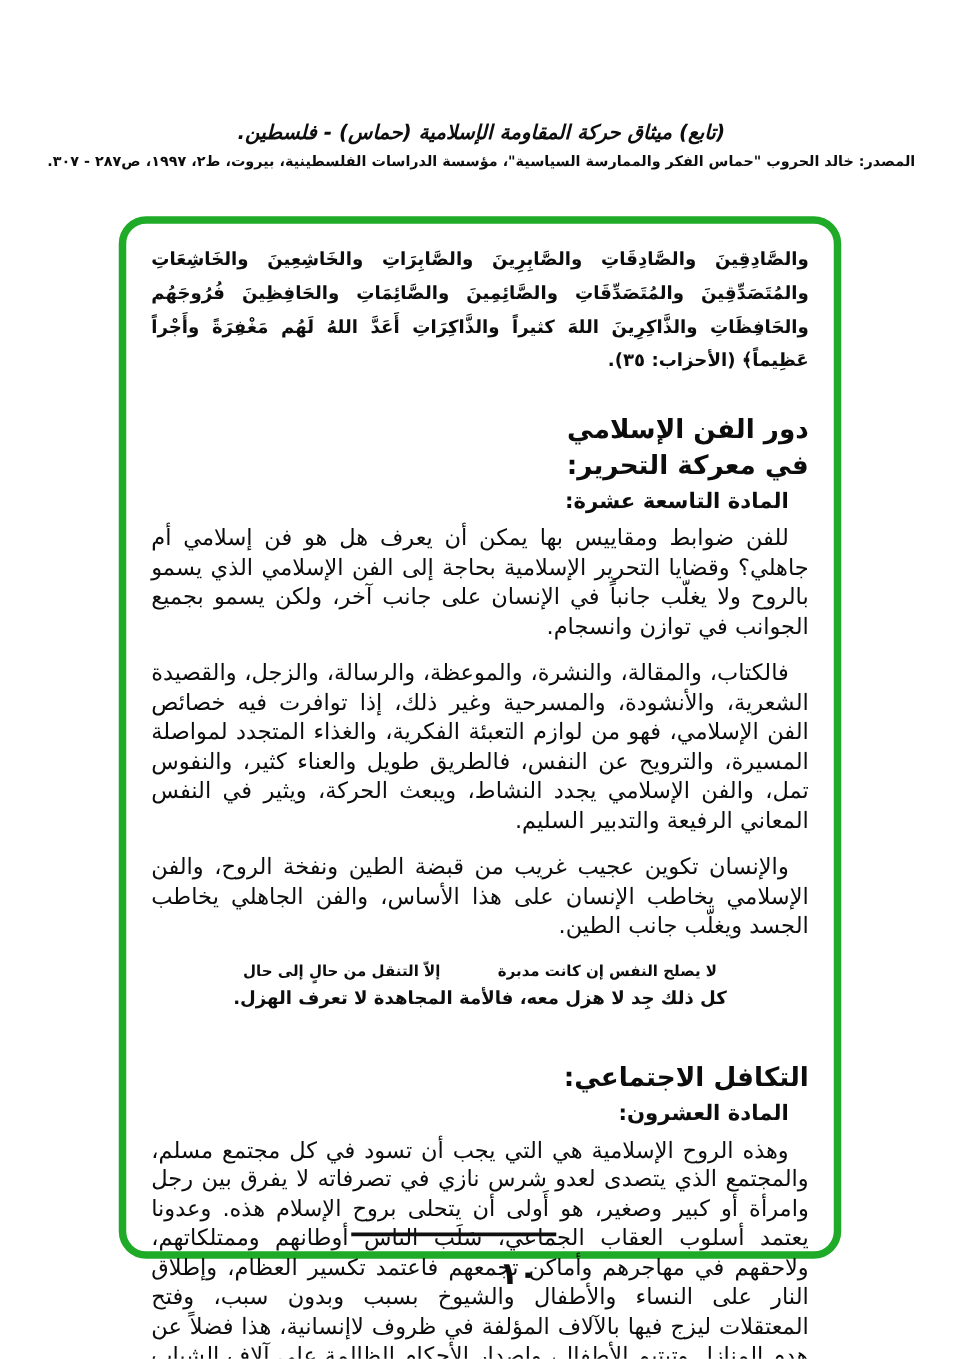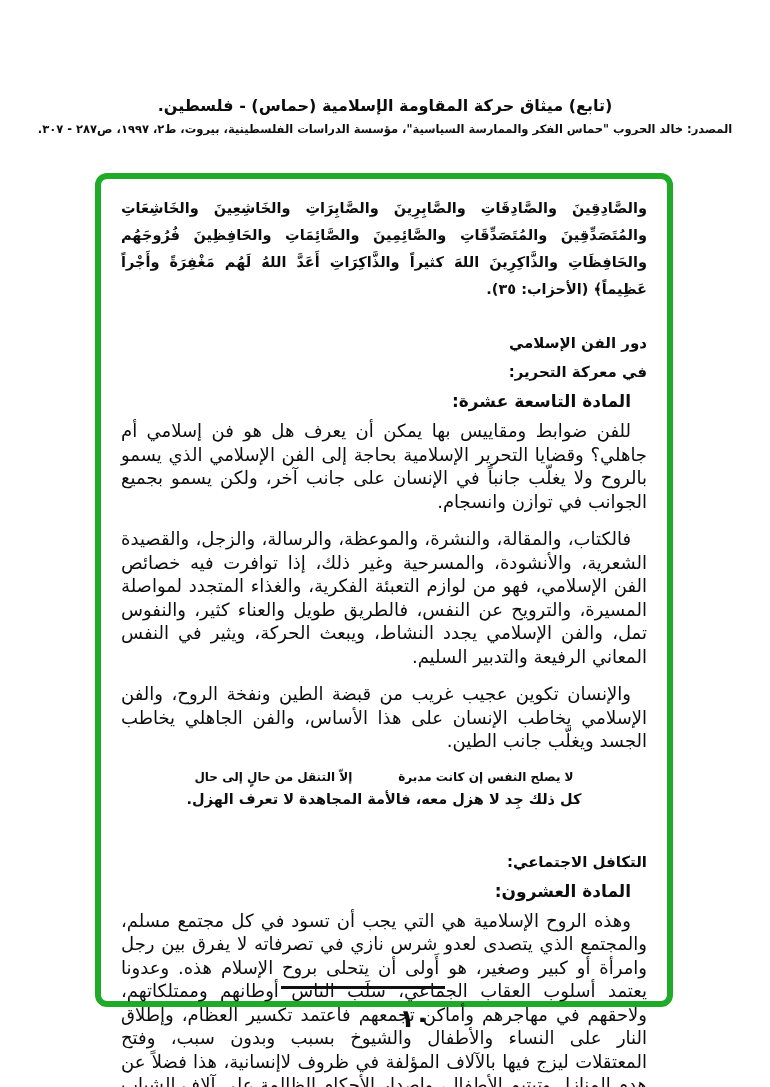--- a/index.html
+++ b/index.html
@@ -17,47 +17,48 @@
     top: 96px;
     left: 0;
     width: 100%;
     text-align: center;
     direction: rtl;
   }
   .header .title {
     font-size: 16px;
     font-weight: bold;
     letter-spacing: -0.2px;
+    font-style: italic;
   }
   .header .source {
     margin-top: 7px;
     font-size: 11.5px;
     font-weight: bold;
   }
   .green-box {
     position: absolute;
     left: 95px;
     top: 173px;
     width: 578px;
     height: 834px;
     border: 6px solid #1faa28;
-    border-radius: 12px;
+    border-radius: 22px;
     padding: 16px 20px 24px 20px;
     direction: rtl;
   }
   .verse {
     font-weight: bold;
     font-size: 14.5px;
     line-height: 27px;
     text-align: justify;
     text-align-last: right;
   }
   .h-section {
     font-weight: bold;
-    font-size: 15px;
+    font-size: 21px;
     line-height: 29px;
   }
   .h-section.first { margin-top: 26px; }
   .h-article {
     font-weight: bold;
     font-size: 17px;
     line-height: 28px;
     padding-right: 16px;
     margin-bottom: 4px;
   }

